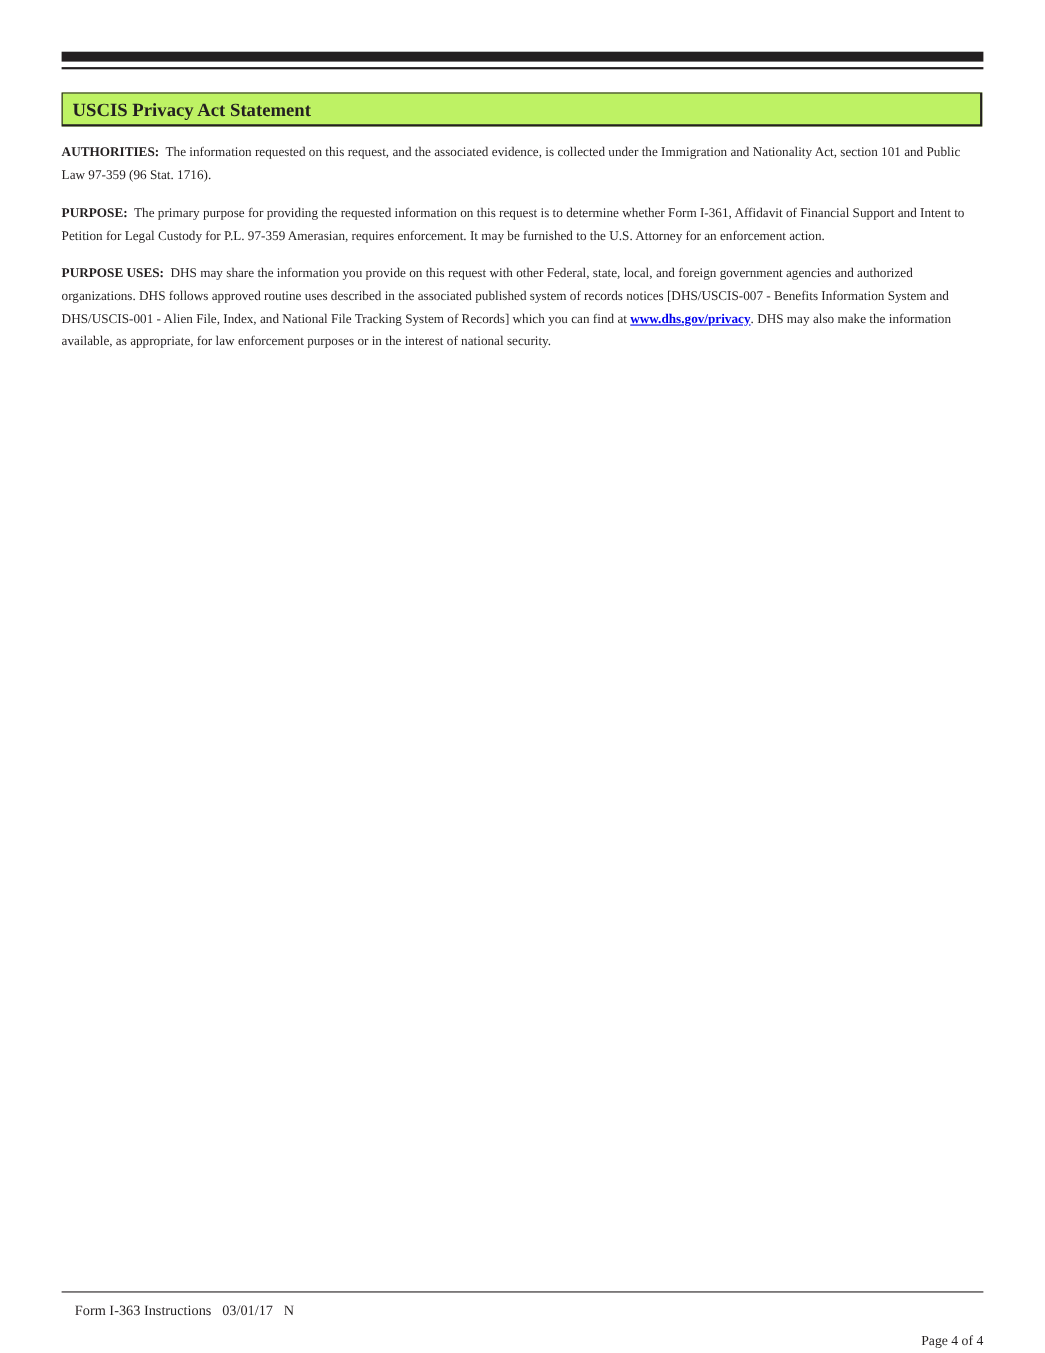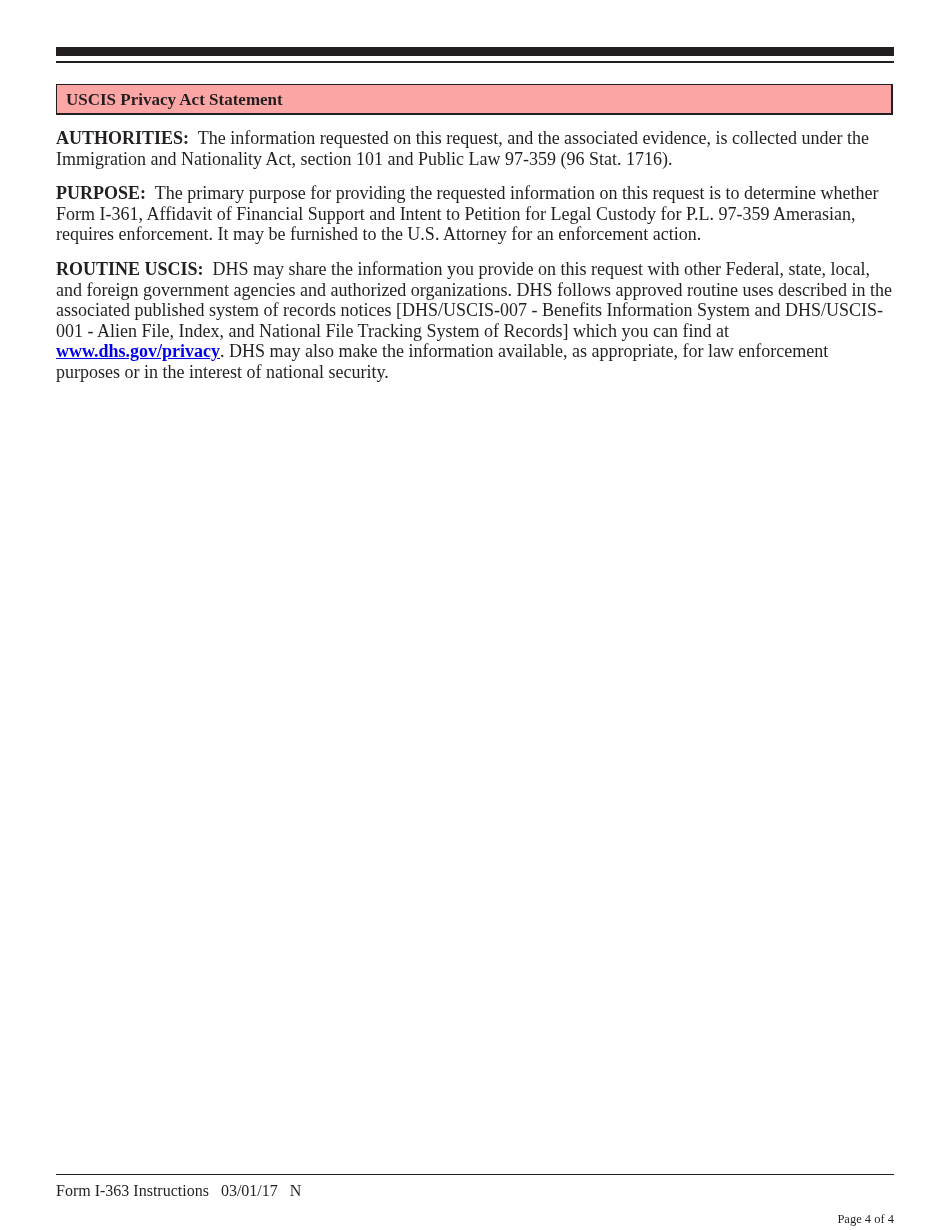--- a/index.html
+++ b/index.html
@@ -36,41 +36,41 @@
       width: 838px;
       height: 1.5px;
       background: #231f20;
     }
     .section-header {
       position: absolute;
       left: 0;
       top: 84px;
       width: 834px;
       height: 28px;
-      background: #fca5a5;
+      background: #bef264;
       border-top: 1px solid #231f20;
       border-left: 1px solid #231f20;
       border-right: 2px solid #231f20;
       border-bottom: 2px solid #231f20;
       box-sizing: content-box;
     }
     .section-header-title {
       position: absolute;
       left: 9px;
       top: 5px;
       font-size: 17px;
       font-weight: bold;
       line-height: 20px;
     }
     .content {
       position: absolute;
       left: 0;
       top: 128px;
       width: 838px;
-      font-size: 18px;
+      font-size: 12px;
       line-height: 20.6px;
     }
     .para {
       margin: 0 0 14px 0;
     }
     .para-label {
       font-weight: bold;
     }
     .link {
       color: #0000ee;
@@ -81,23 +81,23 @@
     .footer-line {
       position: absolute;
       left: 0;
       top: 1174px;
       width: 838px;
       height: 1px;
       background: #231f20;
     }
     .footer-left {
       position: absolute;
-      left: 0;
+      left: 12px;
       top: 1183px;
-      font-size: 16px;
+      font-size: 13px;
       line-height: 16px;
       white-space: pre;
     }
     .footer-right {
       position: absolute;
       right: 0;
       top: 1183px;
       font-size: 12.5px;
       line-height: 16px;
       margin-top: 28px;
@@ -117,21 +117,21 @@
   <div class="content">
     <p class="para">
       <span class="para-label">AUTHORITIES:</span>&nbsp;
       <span>The information requested on this request, and the associated evidence, is collected under the Immigration and Nationality Act, section 101 and Public Law 97-359 (96 Stat. 1716).</span>
     </p>
     <p class="para">
       <span class="para-label">PURPOSE:</span>&nbsp;
       <span>The primary purpose for providing the requested information on this request is to determine whether Form I-361, Affidavit of Financial Support and Intent to Petition for Legal Custody for P.L. 97-359 Amerasian, requires enforcement.  It may be furnished to the U.S. Attorney for an enforcement action.</span>
     </p>
     <p class="para">
-      <span class="para-label">ROUTINE USCIS:</span>&nbsp;
+      <span class="para-label">PURPOSE USES:</span>&nbsp;
       <span>DHS may share the information you provide on this request with other Federal, state, local, and foreign government agencies and authorized organizations.  DHS follows approved routine uses described in the associated published system of records notices [DHS/USCIS-007 - Benefits Information System and DHS/USCIS-001 - Alien File, Index, and National File Tracking System of Records] which you can find at </span><a class="link">www.dhs.gov/privacy</a><span>.  DHS may also make the information available, as appropriate, for law enforcement purposes or in the interest of national security.</span>
     </p>
   </div>
 
   <div class="footer-line"></div>
   <div class="footer-left"><span>Form I-363 Instructions</span>   <span>03/01/17</span>   <span>N</span></div>
   <div class="footer-right">Page 4 of 4</div>
 </div>
 
 </body></html>

